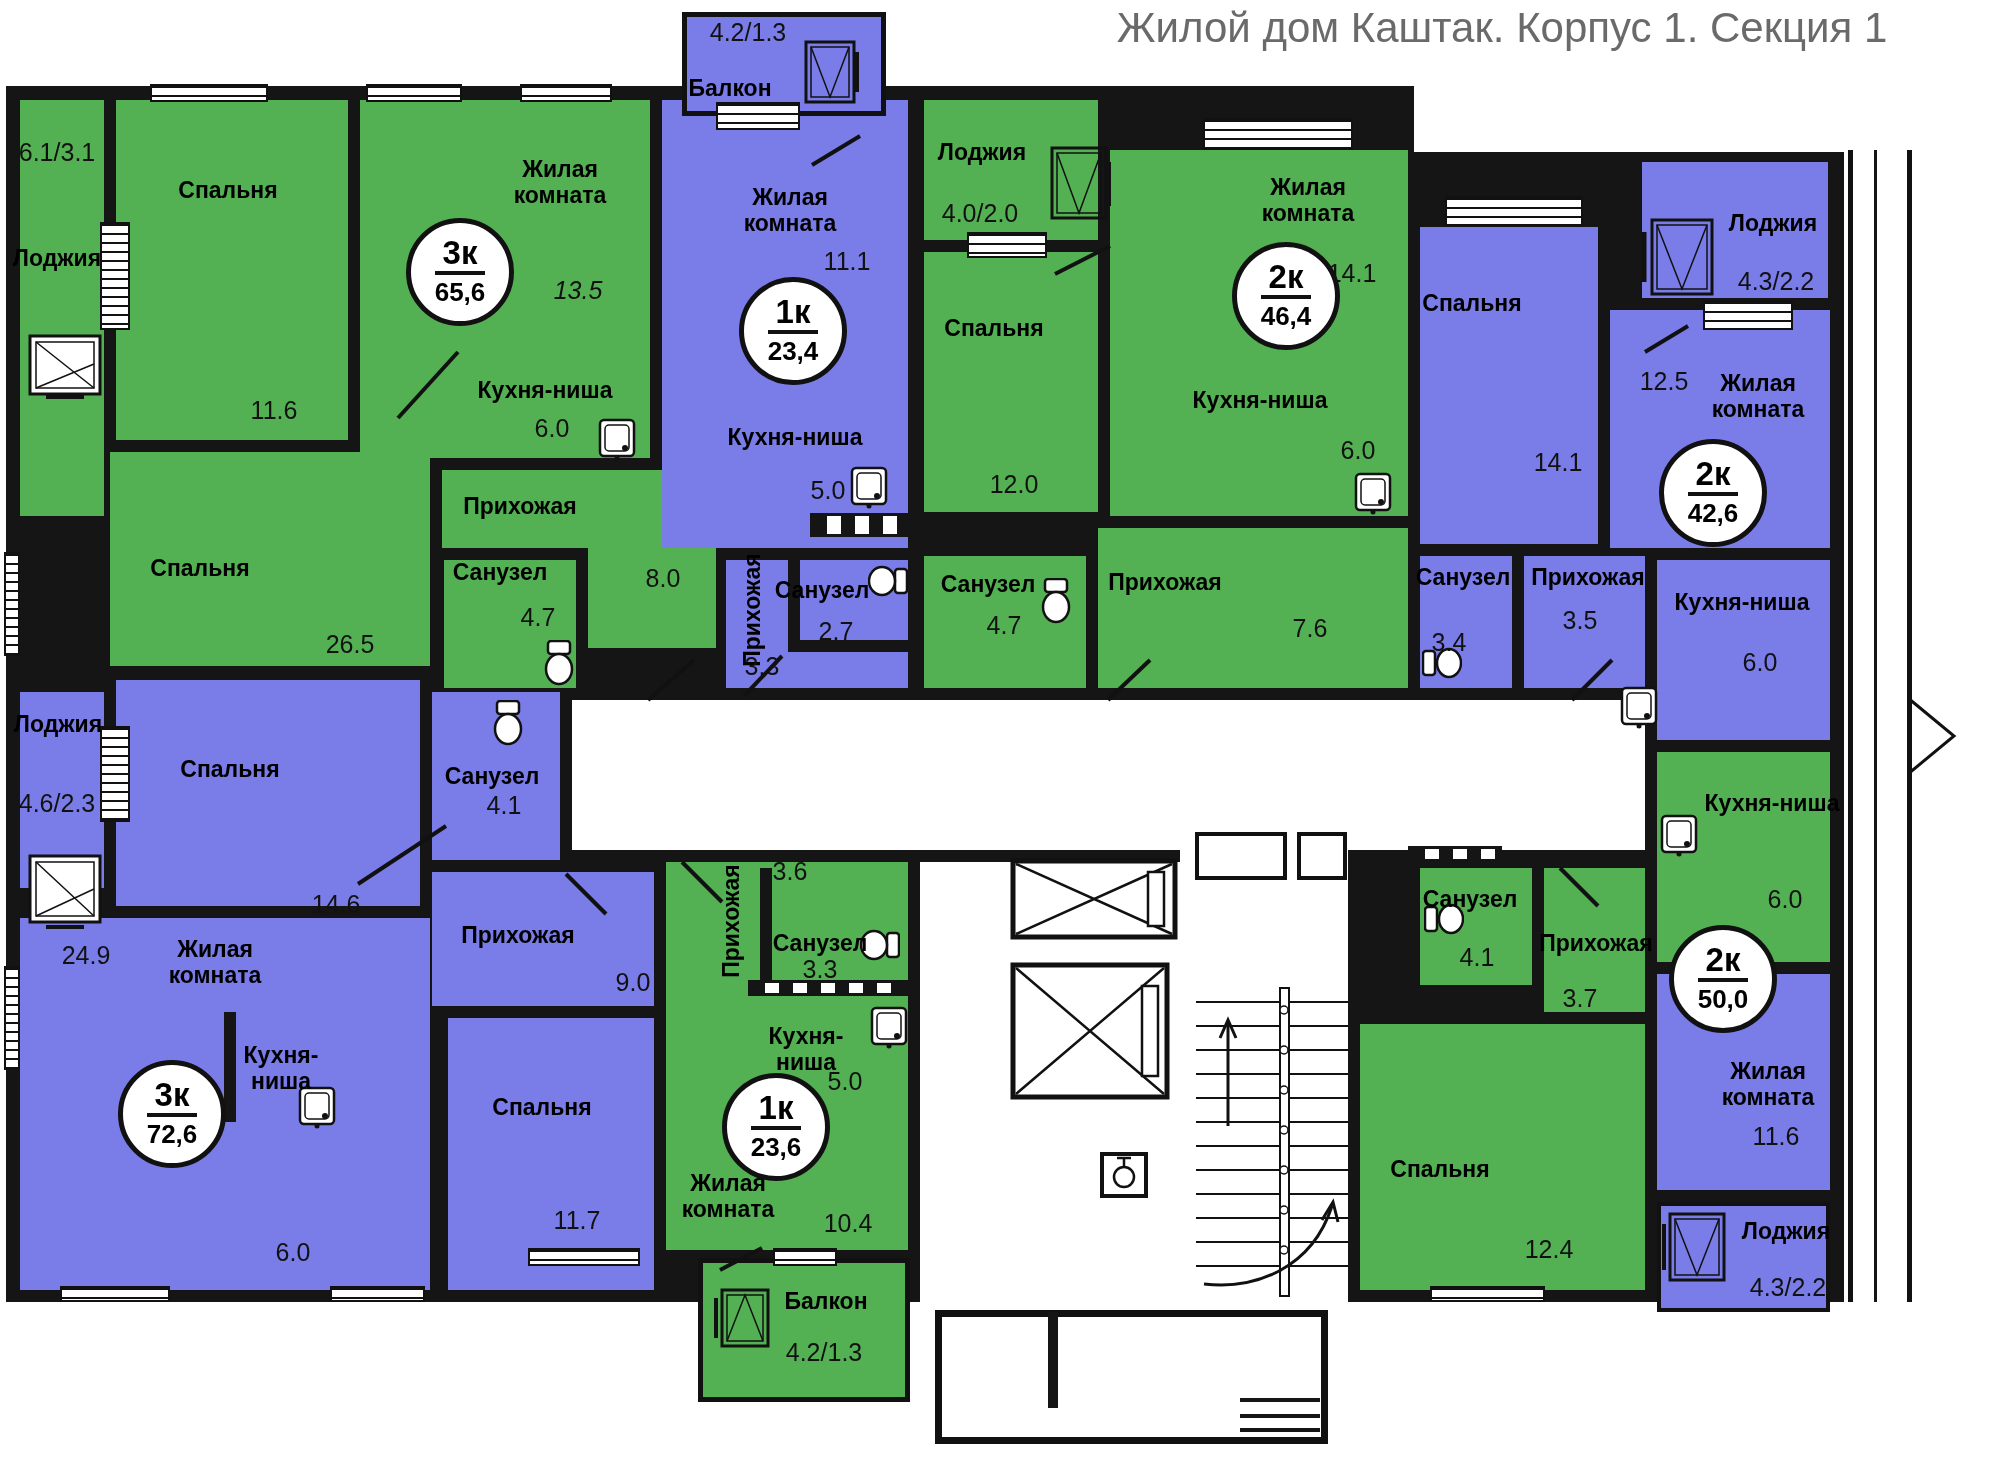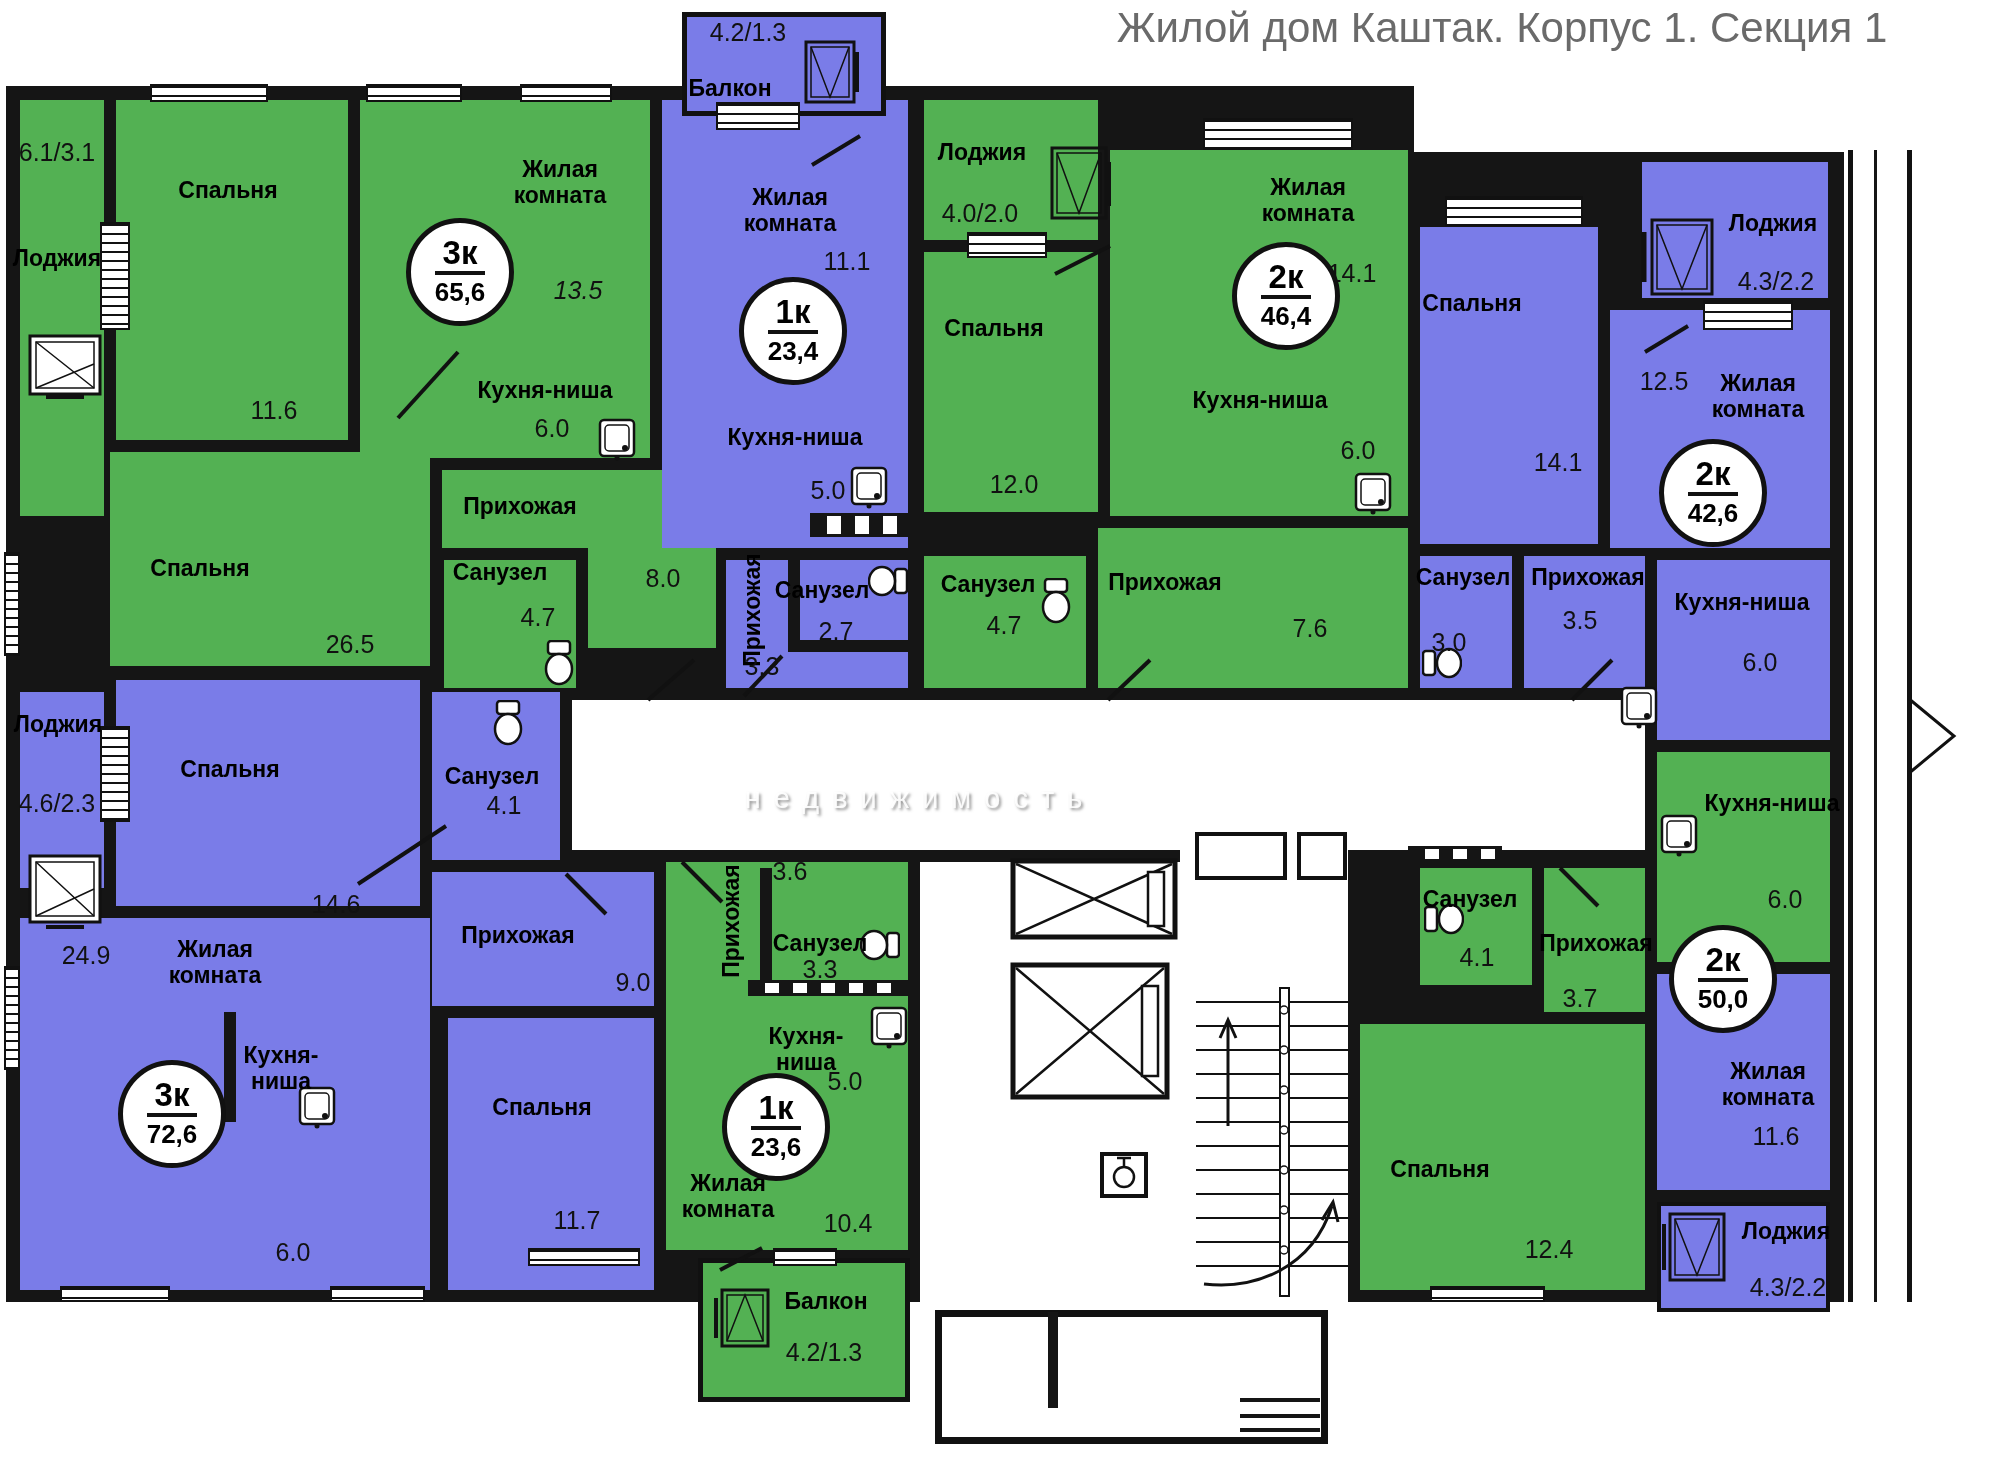--- a/index.html
+++ b/index.html
@@ -290,21 +290,20 @@
       <line x1="1572" y1="700" x2="1612" y2="660"></line>
       <line x1="566" y1="874" x2="606" y2="914"></line>
       <line x1="682" y1="862" x2="722" y2="902"></line>
       <line x1="1560" y1="868" x2="1598" y2="906"></line>
       <line x1="720" y1="1270" x2="762" y2="1248"></line>
       <line x1="358" y1="884" x2="446" y2="826"></line>
     </g>
     <polyline points="1908,698 1954,736 1908,774" stroke="#111" stroke-width="3" fill="none"></polyline>
   </svg>
 
-  <div class="wm2">недвижимость</div>
 
   <div class="labels" id="labels">
       <span class="lbl" style="left: 57px; top: 258px;">Лоджия</span>
       <span class="val" style="left: 57px; top: 152px;">6.1/3.1</span>
       <span class="lbl" style="left: 228px; top: 190px;">Спальня</span>
       <span class="val" style="left: 274px; top: 410px;">11.6</span>
       <span class="lbl" style="left: 560px; top: 182px;">Жилая
 комната</span>
       <span class="val" style="left: 578px; top: 290px; font-style: italic;">13.5</span>
       <span class="lbl" style="left: 545px; top: 390px;">Кухня-ниша</span>
@@ -354,21 +353,21 @@
       <span class="lbl" style="left: 1472px; top: 303px;">Спальня</span>
       <span class="val" style="left: 1558px; top: 462px;">14.1</span>
       <span class="lbl" style="left: 1773px; top: 223px;">Лоджия</span>
       <span class="val" style="left: 1776px; top: 281px;">4.3/2.2</span>
       <span class="lbl" style="left: 1758px; top: 396px;">Жилая
 комната</span>
       <span class="val" style="left: 1664px; top: 381px;">12.5</span>
       <span class="lbl" style="left: 1742px; top: 602px;">Кухня-ниша</span>
       <span class="val" style="left: 1760px; top: 662px;">6.0</span>
       <span class="lbl" style="left: 1463px; top: 577px;">Санузел</span>
-      <span class="val" style="left: 1449px; top: 642px;">3.0</span>
+      <span class="val" style="left: 1449px; top: 642px;">3.4</span>
       <span class="lbl" style="left: 1588px; top: 577px;">Прихожая</span>
       <span class="val" style="left: 1580px; top: 620px;">3.5</span>
       <div class="badge" style="left: 1713px; top: 493px;">
         <span class="bt">2к</span>
         <span class="ba">42,6</span>
       </div>
       <span class="lbl" style="left: 58px; top: 724px;">Лоджия</span>
       <span class="val" style="left: 57px; top: 803px;">4.6/2.3</span>
       <span class="lbl" style="left: 230px; top: 769px;">Спальня</span>
       <span class="val" style="left: 336px; top: 884px; margin-top: 20px;">14.6</span>

